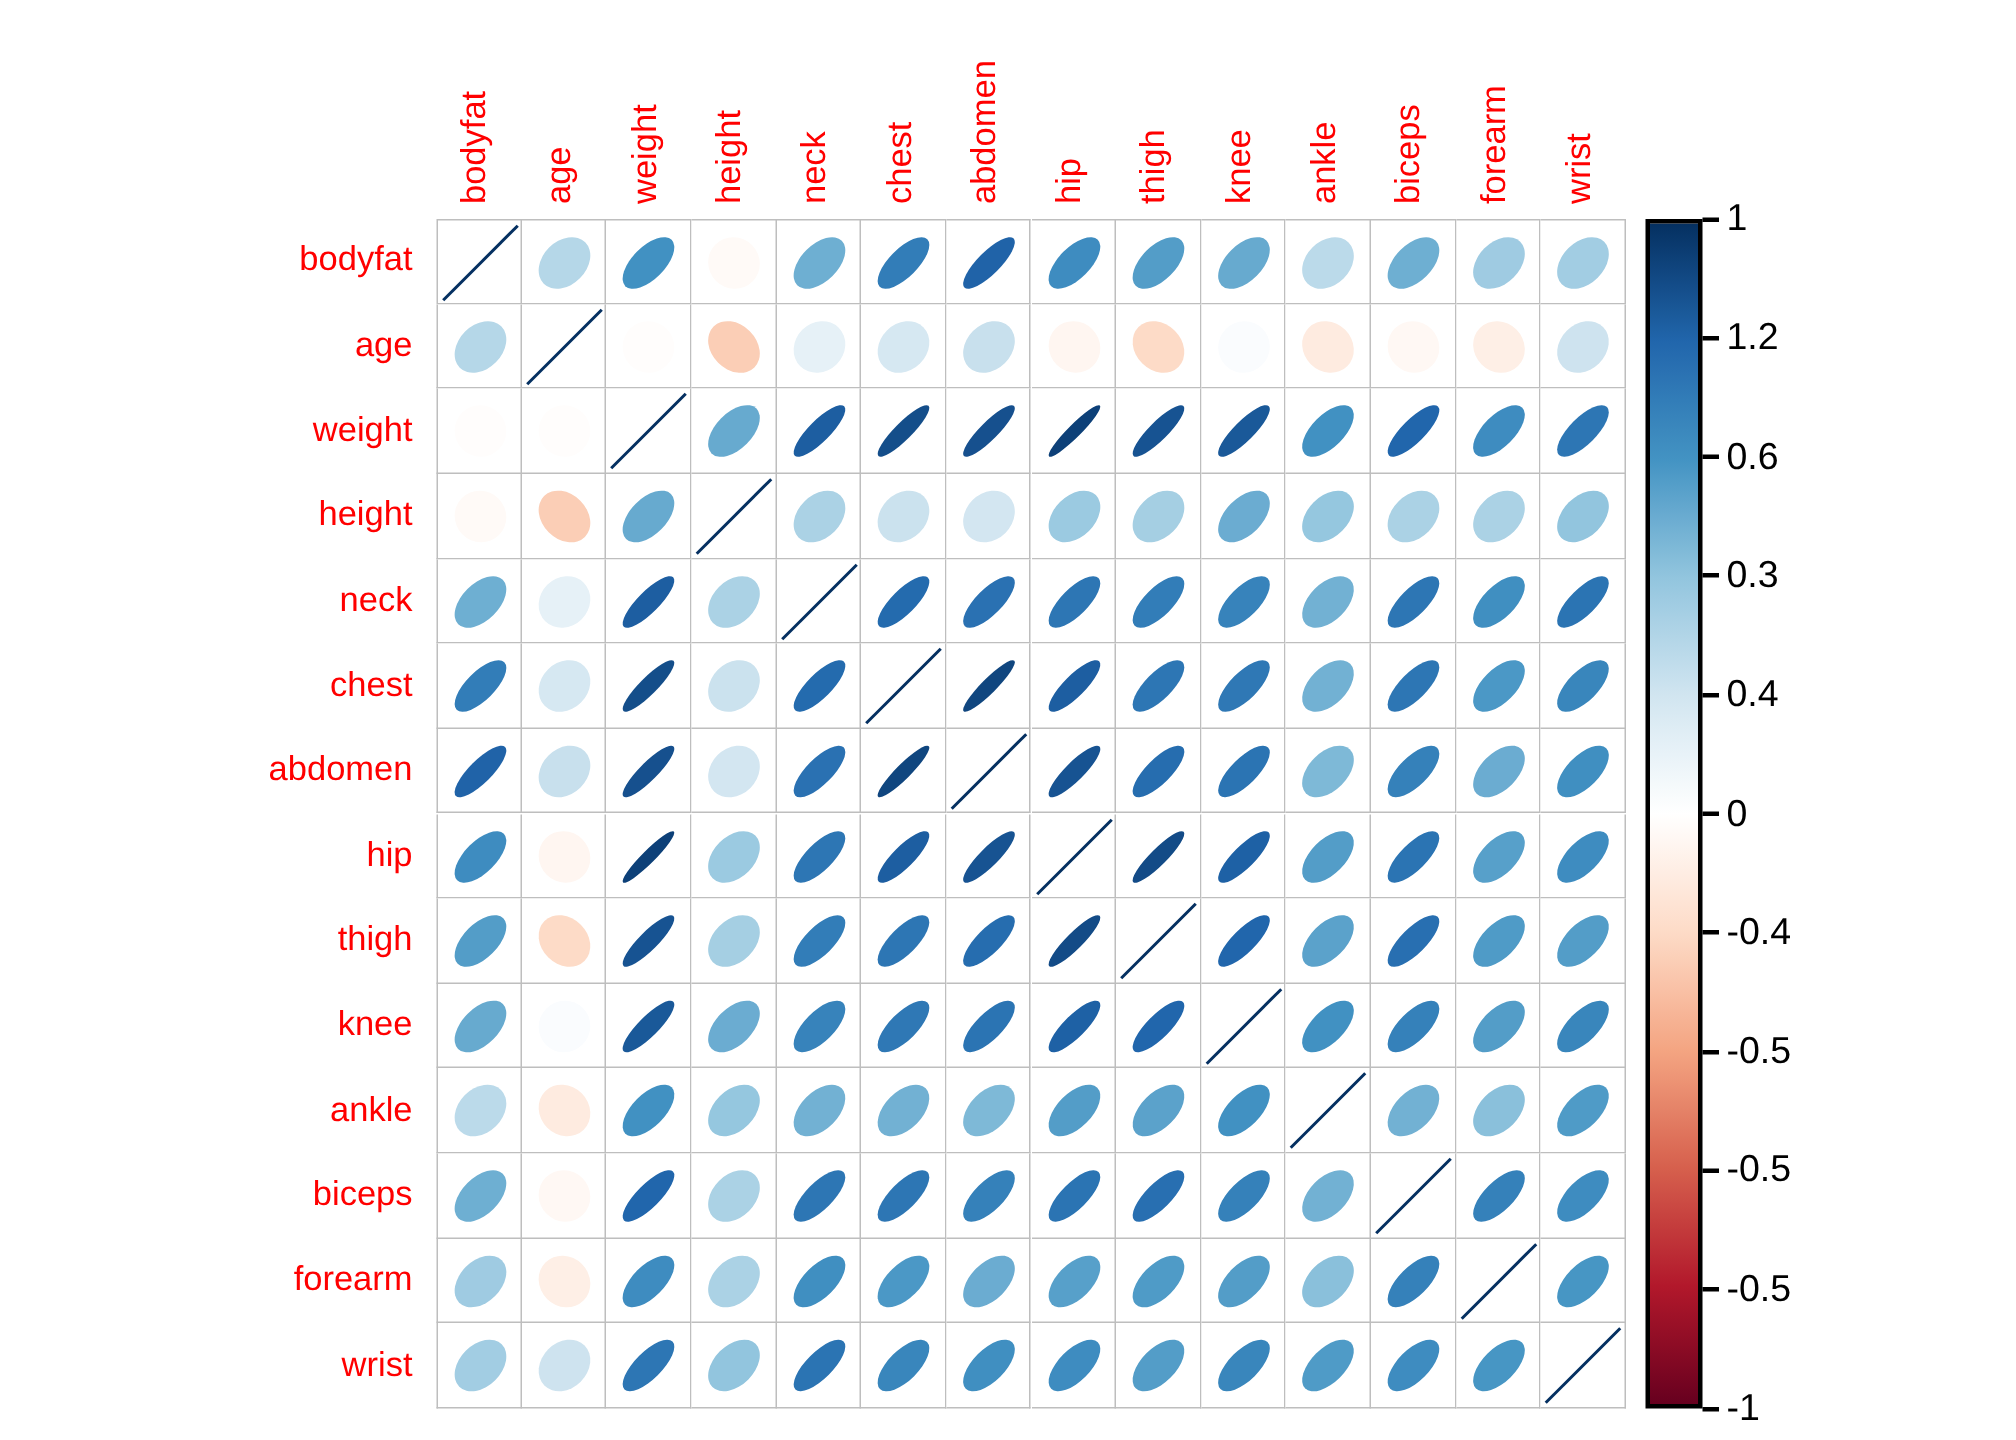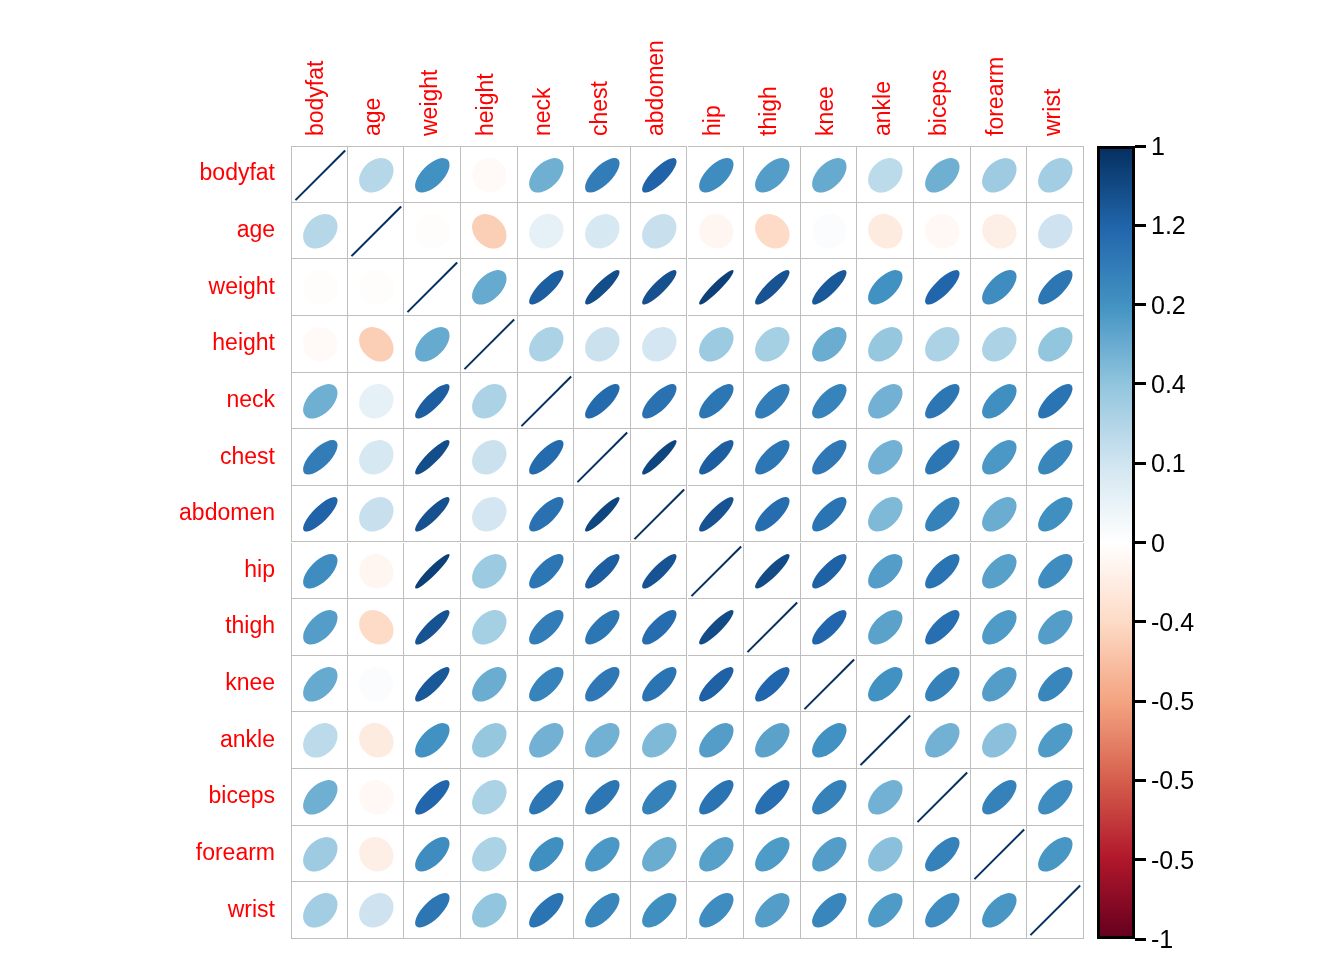--- a/index.html
+++ b/index.html
@@ -1143,25 +1143,25 @@
       </div>
     </div>
 
   <div id="legend">
     <div id="legend-bar" style="background: linear-gradient(rgb(5, 48, 97) 0%, rgb(12, 62, 116) 2.5%, rgb(19, 75, 135) 5%, rgb(26, 89, 153) 7.5%, rgb(33, 102, 172) 10%, rgb(42, 113, 178) 12.5%, rgb(50, 125, 184) 15%, rgb(59, 136, 189) 17.5%, rgb(67, 147, 195) 20%, rgb(87, 160, 202) 22.5%, rgb(107, 172, 209) 25%, rgb(126, 185, 215) 27.5%, rgb(146, 197, 222) 30%, rgb(162, 205, 227) 32.5%, rgb(178, 213, 231) 35%, rgb(193, 221, 236) 37.5%, rgb(209, 229, 240) 40%, rgb(221, 236, 244) 42.5%, rgb(232, 242, 248) 45%, rgb(244, 249, 251) 47.5%, rgb(255, 255, 255) 50%, rgb(255, 246, 241) 52.5%, rgb(254, 237, 227) 55%, rgb(254, 228, 213) 57.5%, rgb(253, 219, 199) 60%, rgb(251, 206, 182) 62.5%, rgb(249, 192, 165) 65%, rgb(246, 178, 147) 67.5%, rgb(244, 165, 130) 70%, rgb(237, 148, 117) 72.5%, rgb(229, 131, 104) 75%, rgb(222, 113, 90) 77.5%, rgb(214, 96, 77) 80%, rgb(205, 78, 69) 82.5%, rgb(196, 60, 60) 85%, rgb(187, 42, 52) 87.5%, rgb(178, 24, 43) 90%, rgb(159, 18, 40) 92.5%, rgb(141, 12, 37) 95%, rgb(122, 6, 34) 97.5%, rgb(103, 0, 31) 100%);"></div>
   <div class="legend-tick" style="top: -1.5px;"></div>
       <div class="legend-tick-label" style="top: 0px;">1</div>
       <div class="legend-tick" style="top: 77.8px;"></div>
       <div class="legend-tick-label" style="top: 79.3px;">1.2</div>
       <div class="legend-tick" style="top: 157.1px;"></div>
-      <div class="legend-tick-label" style="top: 158.6px;">0.2</div>
+      <div class="legend-tick-label" style="top: 158.6px;">0.6</div>
       <div class="legend-tick" style="top: 236.4px;"></div>
-      <div class="legend-tick-label" style="top: 237.9px;">0.4</div>
+      <div class="legend-tick-label" style="top: 237.9px;">0.3</div>
       <div class="legend-tick" style="top: 315.7px;"></div>
-      <div class="legend-tick-label" style="top: 317.2px;">0.1</div>
+      <div class="legend-tick-label" style="top: 317.2px;">0.4</div>
       <div class="legend-tick" style="top: 395px;"></div>
       <div class="legend-tick-label" style="top: 396.5px;">0</div>
       <div class="legend-tick" style="top: 474.3px;"></div>
       <div class="legend-tick-label" style="top: 475.8px;">-0.4</div>
       <div class="legend-tick" style="top: 553.6px;"></div>
       <div class="legend-tick-label" style="top: 555.1px;">-0.5</div>
       <div class="legend-tick" style="top: 632.9px;"></div>
       <div class="legend-tick-label" style="top: 634.4px;">-0.5</div>
       <div class="legend-tick" style="top: 712.2px;"></div>
       <div class="legend-tick-label" style="top: 713.7px;">-0.5</div>

